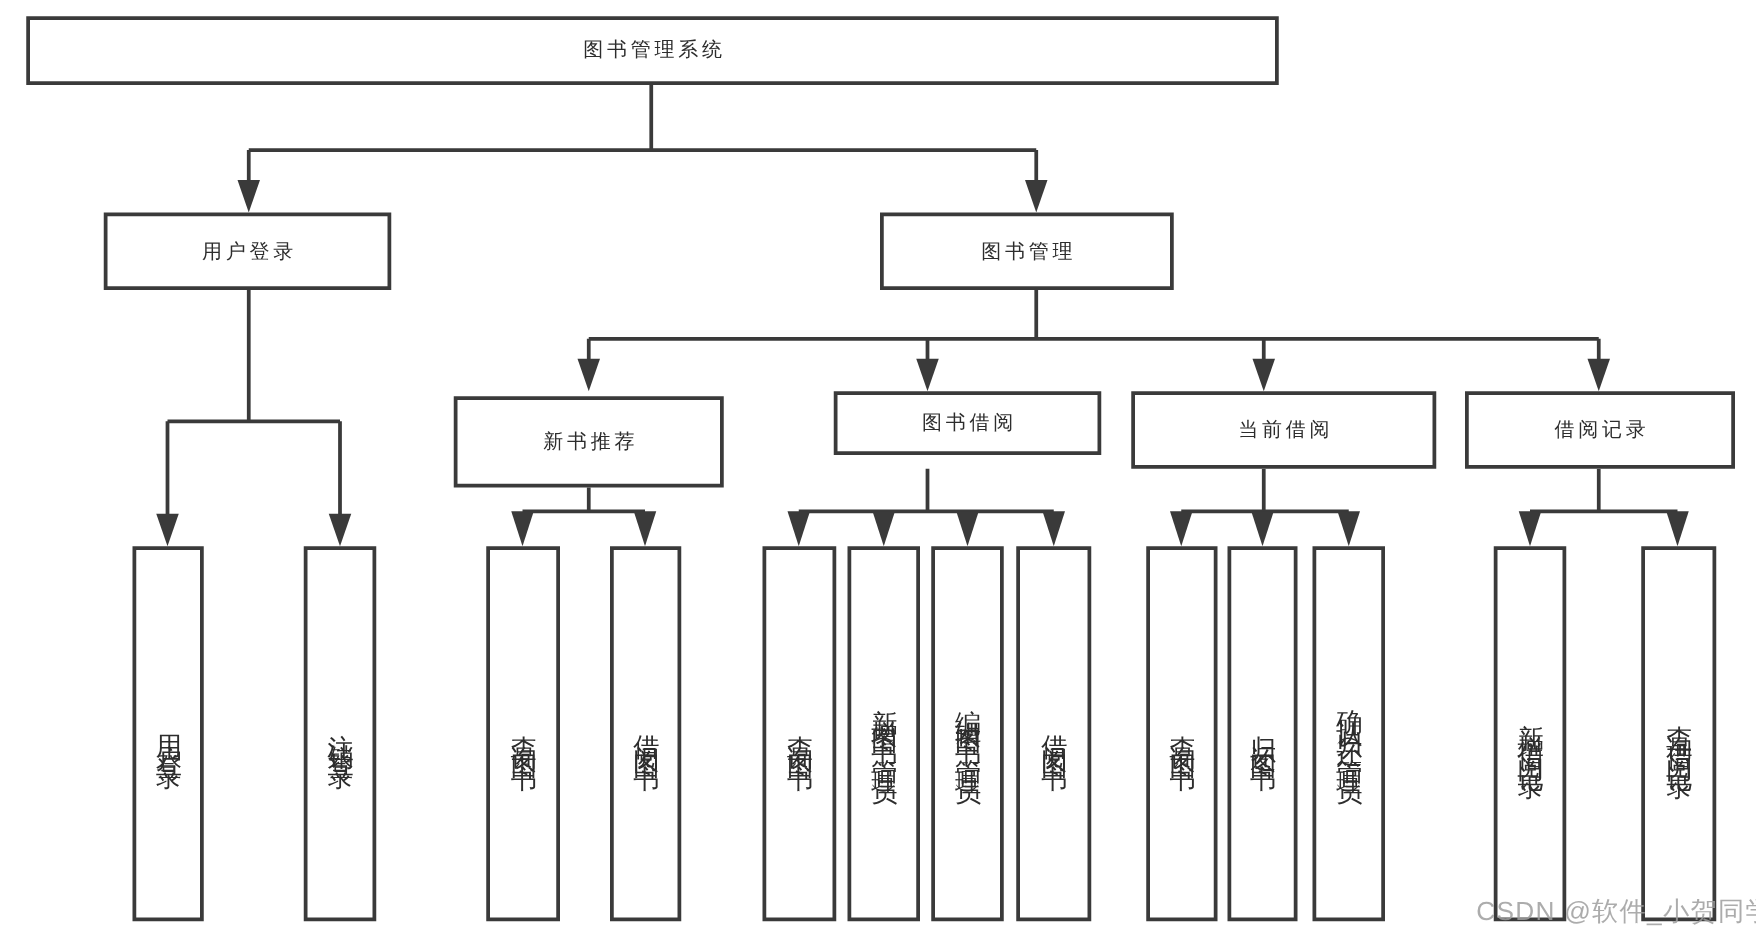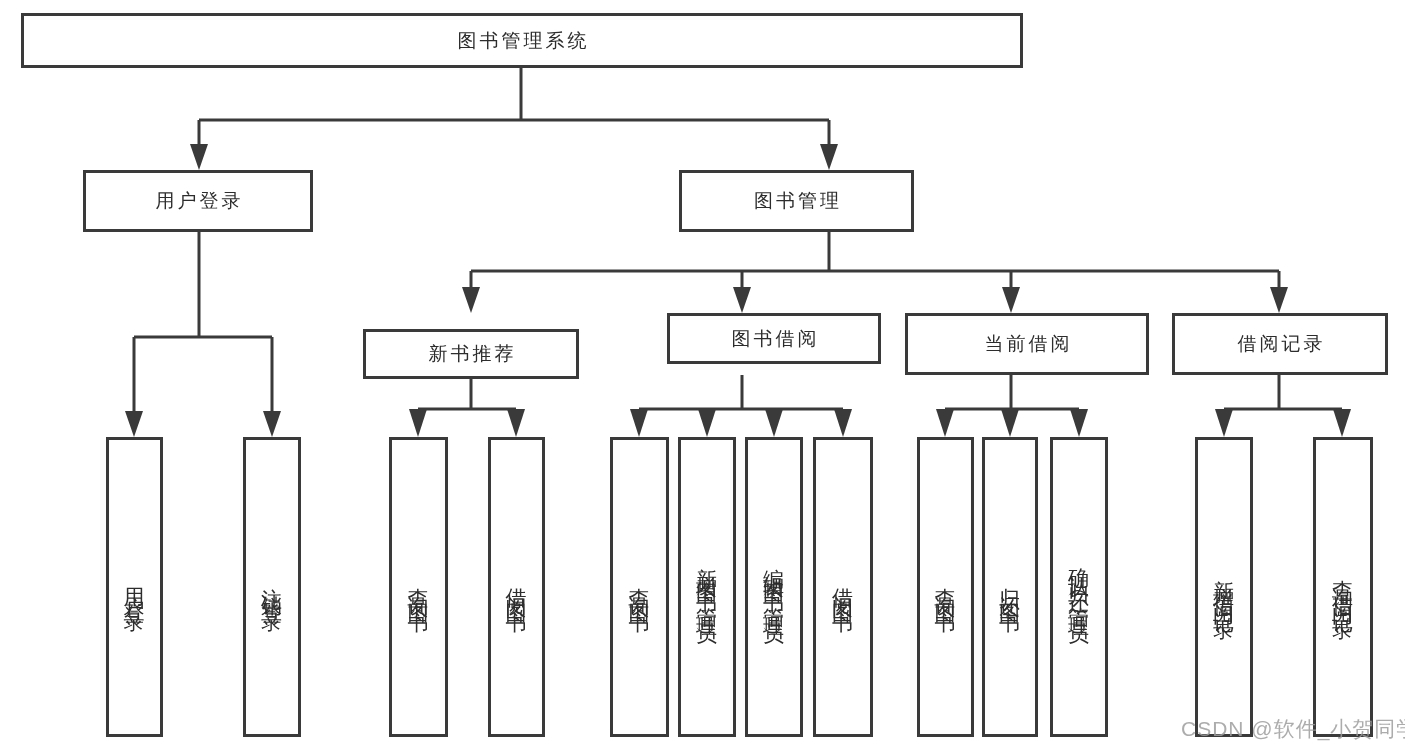--- a/index.html
+++ b/index.html
@@ -22,21 +22,21 @@
     background: #ffffff;
     border: 3px solid #3a3a3a;
     box-sizing: border-box;
     display: flex;
     align-items: center;
     justify-content: center;
     color: #2d2d2d;
     z-index: 2;
   }
   .h-box {
-    font-size: 19px;
+    font-size: 16px;
     letter-spacing: 3px;
     text-indent: 3px;
     white-space: nowrap;
   }
   .v-box {
     writing-mode: vertical-rl;
     text-orientation: mixed;
     font-size: 21px;
     letter-spacing: 8px;
     line-height: 1;
@@ -93,23 +93,23 @@
       <polygon points="1001,409 1019,409 1010,437"></polygon>
       <polygon points="1070,409 1088,409 1079,437"></polygon>
       <polygon points="1215,409 1233,409 1224,437"></polygon>
       <polygon points="1333,409 1351,409 1342,437"></polygon>
     </g>
   </svg>
 
   <div class="box h-box" style="left:21px;top:13px;width:1002px;height:55px">图书管理系统</div>
 
   <div class="box h-box" style="left:83px;top:170px;width:230px;height:62px">用户登录</div>
-  <div class="box h-box" style="left:679px;top:170px;width:235px;height:62px">图书管理</div>
+  <div class="box h-box" style="left:704px;top:170px;width:235px;height:62px">图书管理</div>
 
-  <div class="box h-box" style="left:363px;top:329px;width:216px;height:50px">新书推荐</div>
+  <div class="box h-box" style="left:363px;top:317px;width:216px;height:73px">新书推荐</div>
   <div class="box h-box" style="left:667px;top:313px;width:214px;height:51px">图书借阅</div>
   <div class="box h-box" style="left:905px;top:313px;width:244px;height:62px">当前借阅</div>
   <div class="box h-box" style="left:1172px;top:313px;width:216px;height:62px">借阅记录</div>
 
   <div class="box v-box" style="left:106px;top:437px;width:57px;height:300px">用户登录</div>
   <div class="box v-box" style="left:243px;top:437px;width:58px;height:300px">注销登录</div>
 
   <div class="box v-box" style="left:389px;top:437px;width:59px;height:300px">查询图书</div>
   <div class="box v-box" style="left:488px;top:437px;width:57px;height:300px">借阅图书</div>
 

